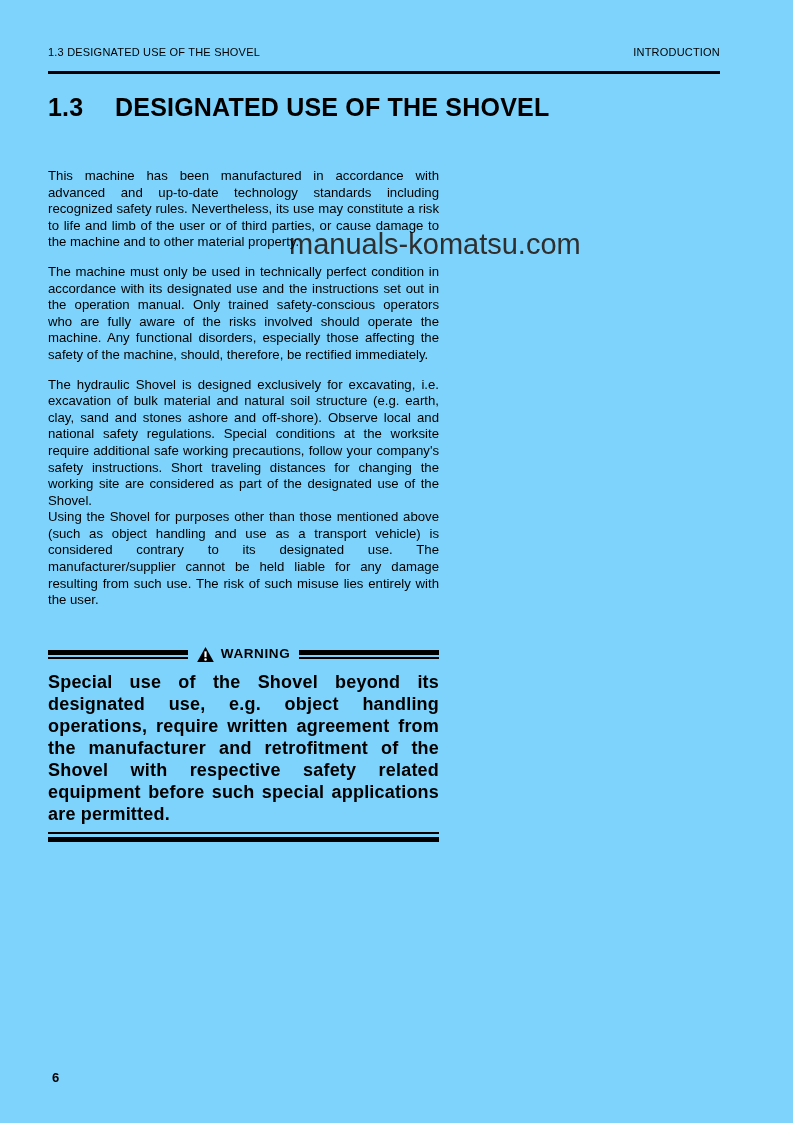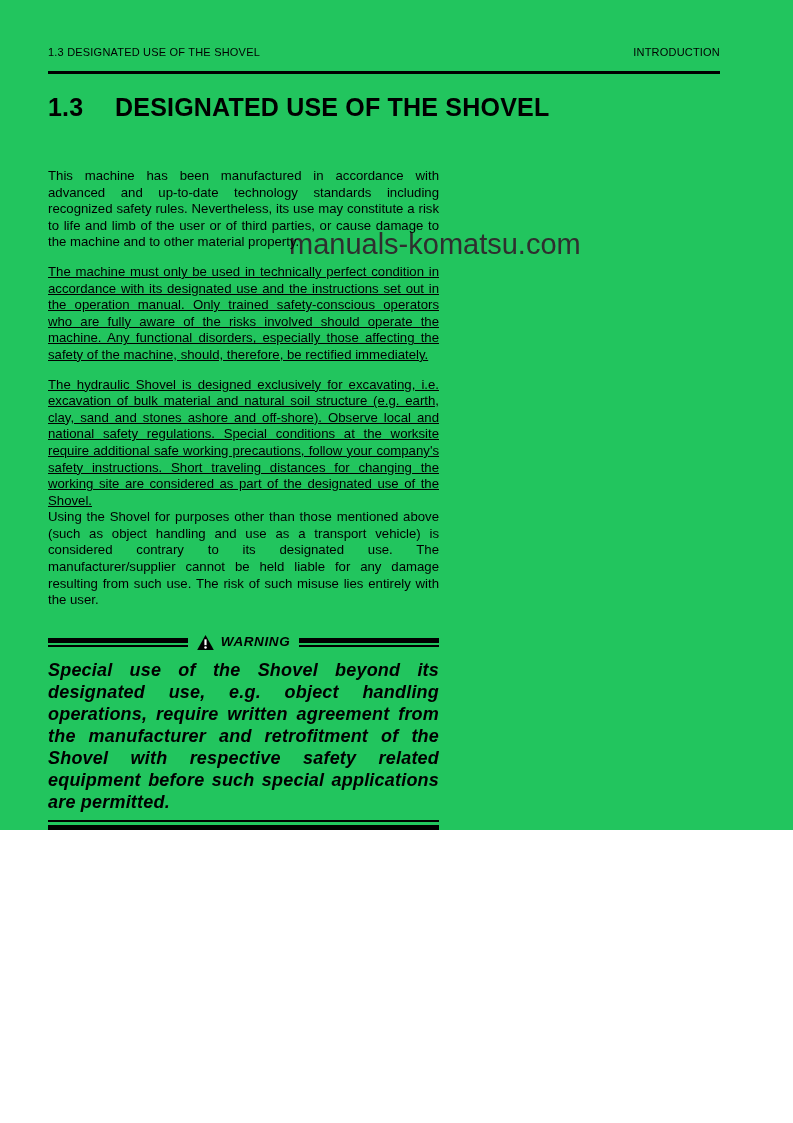--- a/index.html
+++ b/index.html
@@ -1,20 +1,20 @@
 <!DOCTYPE html>
 <html><head>
 <meta charset="utf-8">
 <style>
   html, body { margin: 0; padding: 0; background: #fff; }
   .page {
     position: relative;
     width: 793px;
-    height: 830px;
-    background: #22c55e;
+    height: 1123px;
+    background: #7dd3fc;
     font-family: "Liberation Sans", sans-serif;
     color: #000;
     overflow: hidden;
   }
   .running-header {
     position: absolute;
     left: 48px;
     top: 46px;
     width: 672px;
     display: flex;
@@ -43,22 +43,22 @@
   .body-col {
     position: absolute;
     left: 48px;
     top: 168px;
     width: 391px;
     font-size: 13.2px;
     line-height: 16.6px;
     text-align: justify;
   }
   .body-col p { margin: 0; }
-  .p-gap { margin-top: 13px !important; text-decoration: underline; }
-  .warning-block { margin-top: 25px; font-style: italic; }
+  .p-gap { margin-top: 13px !important; }
+  .warning-block { margin-top: 37px; }
   .warning-header { display: flex; align-items: center; }
   .wbar {
     flex: 1;
     height: 2px;
     border-top: 5px solid #000;
     border-bottom: 2px solid #000;
   }
   .warning-label {
     display: flex;
     align-items: center;

